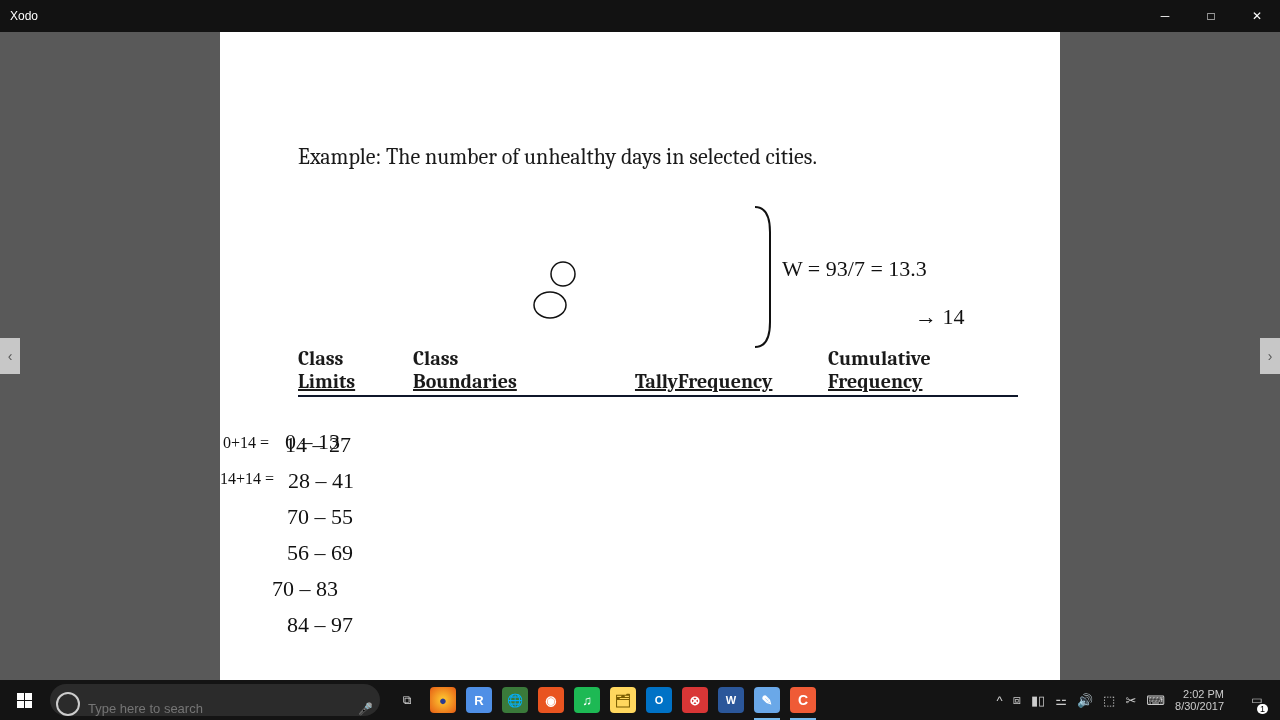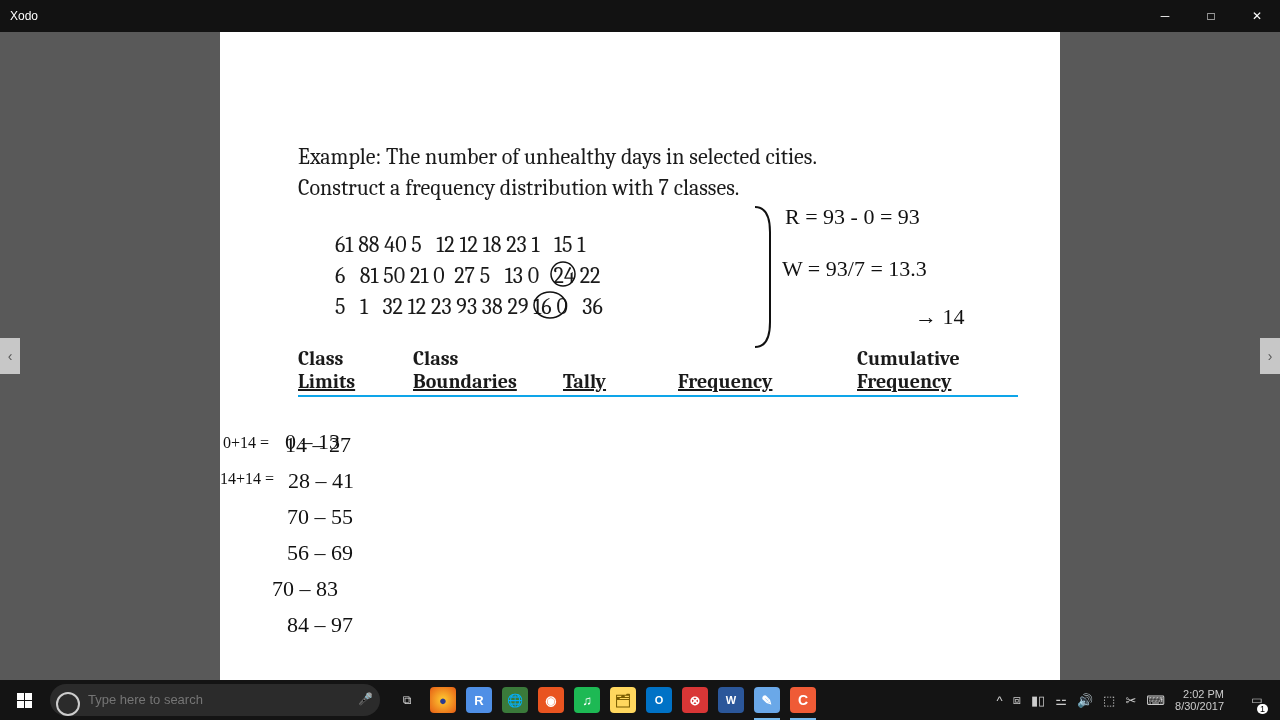--- a/index.html
+++ b/index.html
@@ -64,28 +64,28 @@
     line-height: 1.4;
   }
   .table-headers {
     position: absolute;
     top: 315px;
     left: 78px;
     width: 720px;
     display: flex;
     font-size: 20px;
     font-weight: bold;
-    border-bottom: 2px solid #0ea5e9;
+    border-bottom: 2px solid #0f172a;
   }
   .table-headers > div { padding-bottom: 2px; }
   .th-limits { width: 115px; }
   .th-bounds { width: 150px; }
-  .th-tally  { width: 115px; }
+  .th-tally  { width: 115px; text-align: right; }
   .th-freq   { width: 150px; }
-  .th-cfreq  { width: 120px; margin-left: 29px; }
+  .th-cfreq  { width: 120px; }
   .underline { text-decoration: underline; }
   
   .hand {
     font-family: "Comic Sans MS", "Segoe Script", cursive;
     color: #111;
     position: absolute;
     font-size: 22px;
     line-height: 1.35;
     white-space: nowrap;
   }
@@ -118,21 +118,21 @@
   }
   .start-btn {
     width: 48px; height: 40px;
     display: flex; align-items: center; justify-content: center;
   }
   .win-logo {
     display: grid; grid-template-columns: 7px 7px; grid-template-rows: 7px 7px; gap: 1px;
   }
   .win-logo span { background: #fff; width: 7px; height: 7px; }
   .search {
-    display: flex; align-items: flex-start;
+    display: flex; align-items: flex-end;
     width: 330px; height: 32px;
     background: #2b2b2b;
     border-radius: 16px;
     padding: 8px 6px 0 4px;
     margin-left: 2px;
   }
   .search .circle {
     width: 24px; height: 24px; border: 2px solid #ccc; border-radius: 50%;
     margin-right: 8px; margin-left: 2px;
   }
@@ -167,39 +167,34 @@
 </div>
 
 <div class="content-area">
   <div class="nav-arrow nav-left">‹</div>
   <div class="nav-arrow nav-right">›</div>
 
   <div class="page">
 
     <div class="prompt-text">
       <span>Example: The number of unhealthy days in selected cities.</span><br>
-      <span>Construct a frequency distribution with 7 classes.</span>
-    </div>
-
-    <div class="data-block"><span>61 88 40 5   12 12 18 23 1   15 1</span>
-<span>6   81 50 21 0  27 5   13 0   24 22</span>
-<span>5   1   32 12 23 93 38 29 16 0   36</span></div>
+    </div>
+
 
     <svg class="annot" style="left:328px; top:228px;" width="30" height="28">
       <ellipse cx="15" cy="14" rx="12" ry="12" fill="none" stroke="#111" stroke-width="1.5"></ellipse>
     </svg>
     <svg class="annot" style="left:312px; top:258px;" width="36" height="30">
       <ellipse cx="18" cy="15" rx="16" ry="13" fill="none" stroke="#111" stroke-width="1.5"></ellipse>
     </svg>
 
     <svg class="annot" style="left:530px; top:170px;" width="30" height="150">
       <path d="M5 5 Q20 5 20 30 L20 120 Q20 145 5 145" fill="none" stroke="#111" stroke-width="2"></path>
     </svg>
 
-    <div class="hand" style="left:565px; top:170px;">R = 93 - 0 = 93</div>
     <div class="hand" style="left:562px; top:222px;">W = 93/7 = 13.3</div>
     <div class="hand" style="left:695px; top:270px;">→ 14</div>
 
     <div class="table-headers">
       <div class="th-limits">
         <span>Class</span><br>
         <span class="underline">Limits</span>
       </div>
       <div class="th-bounds">
         <span>Class</span><br>

